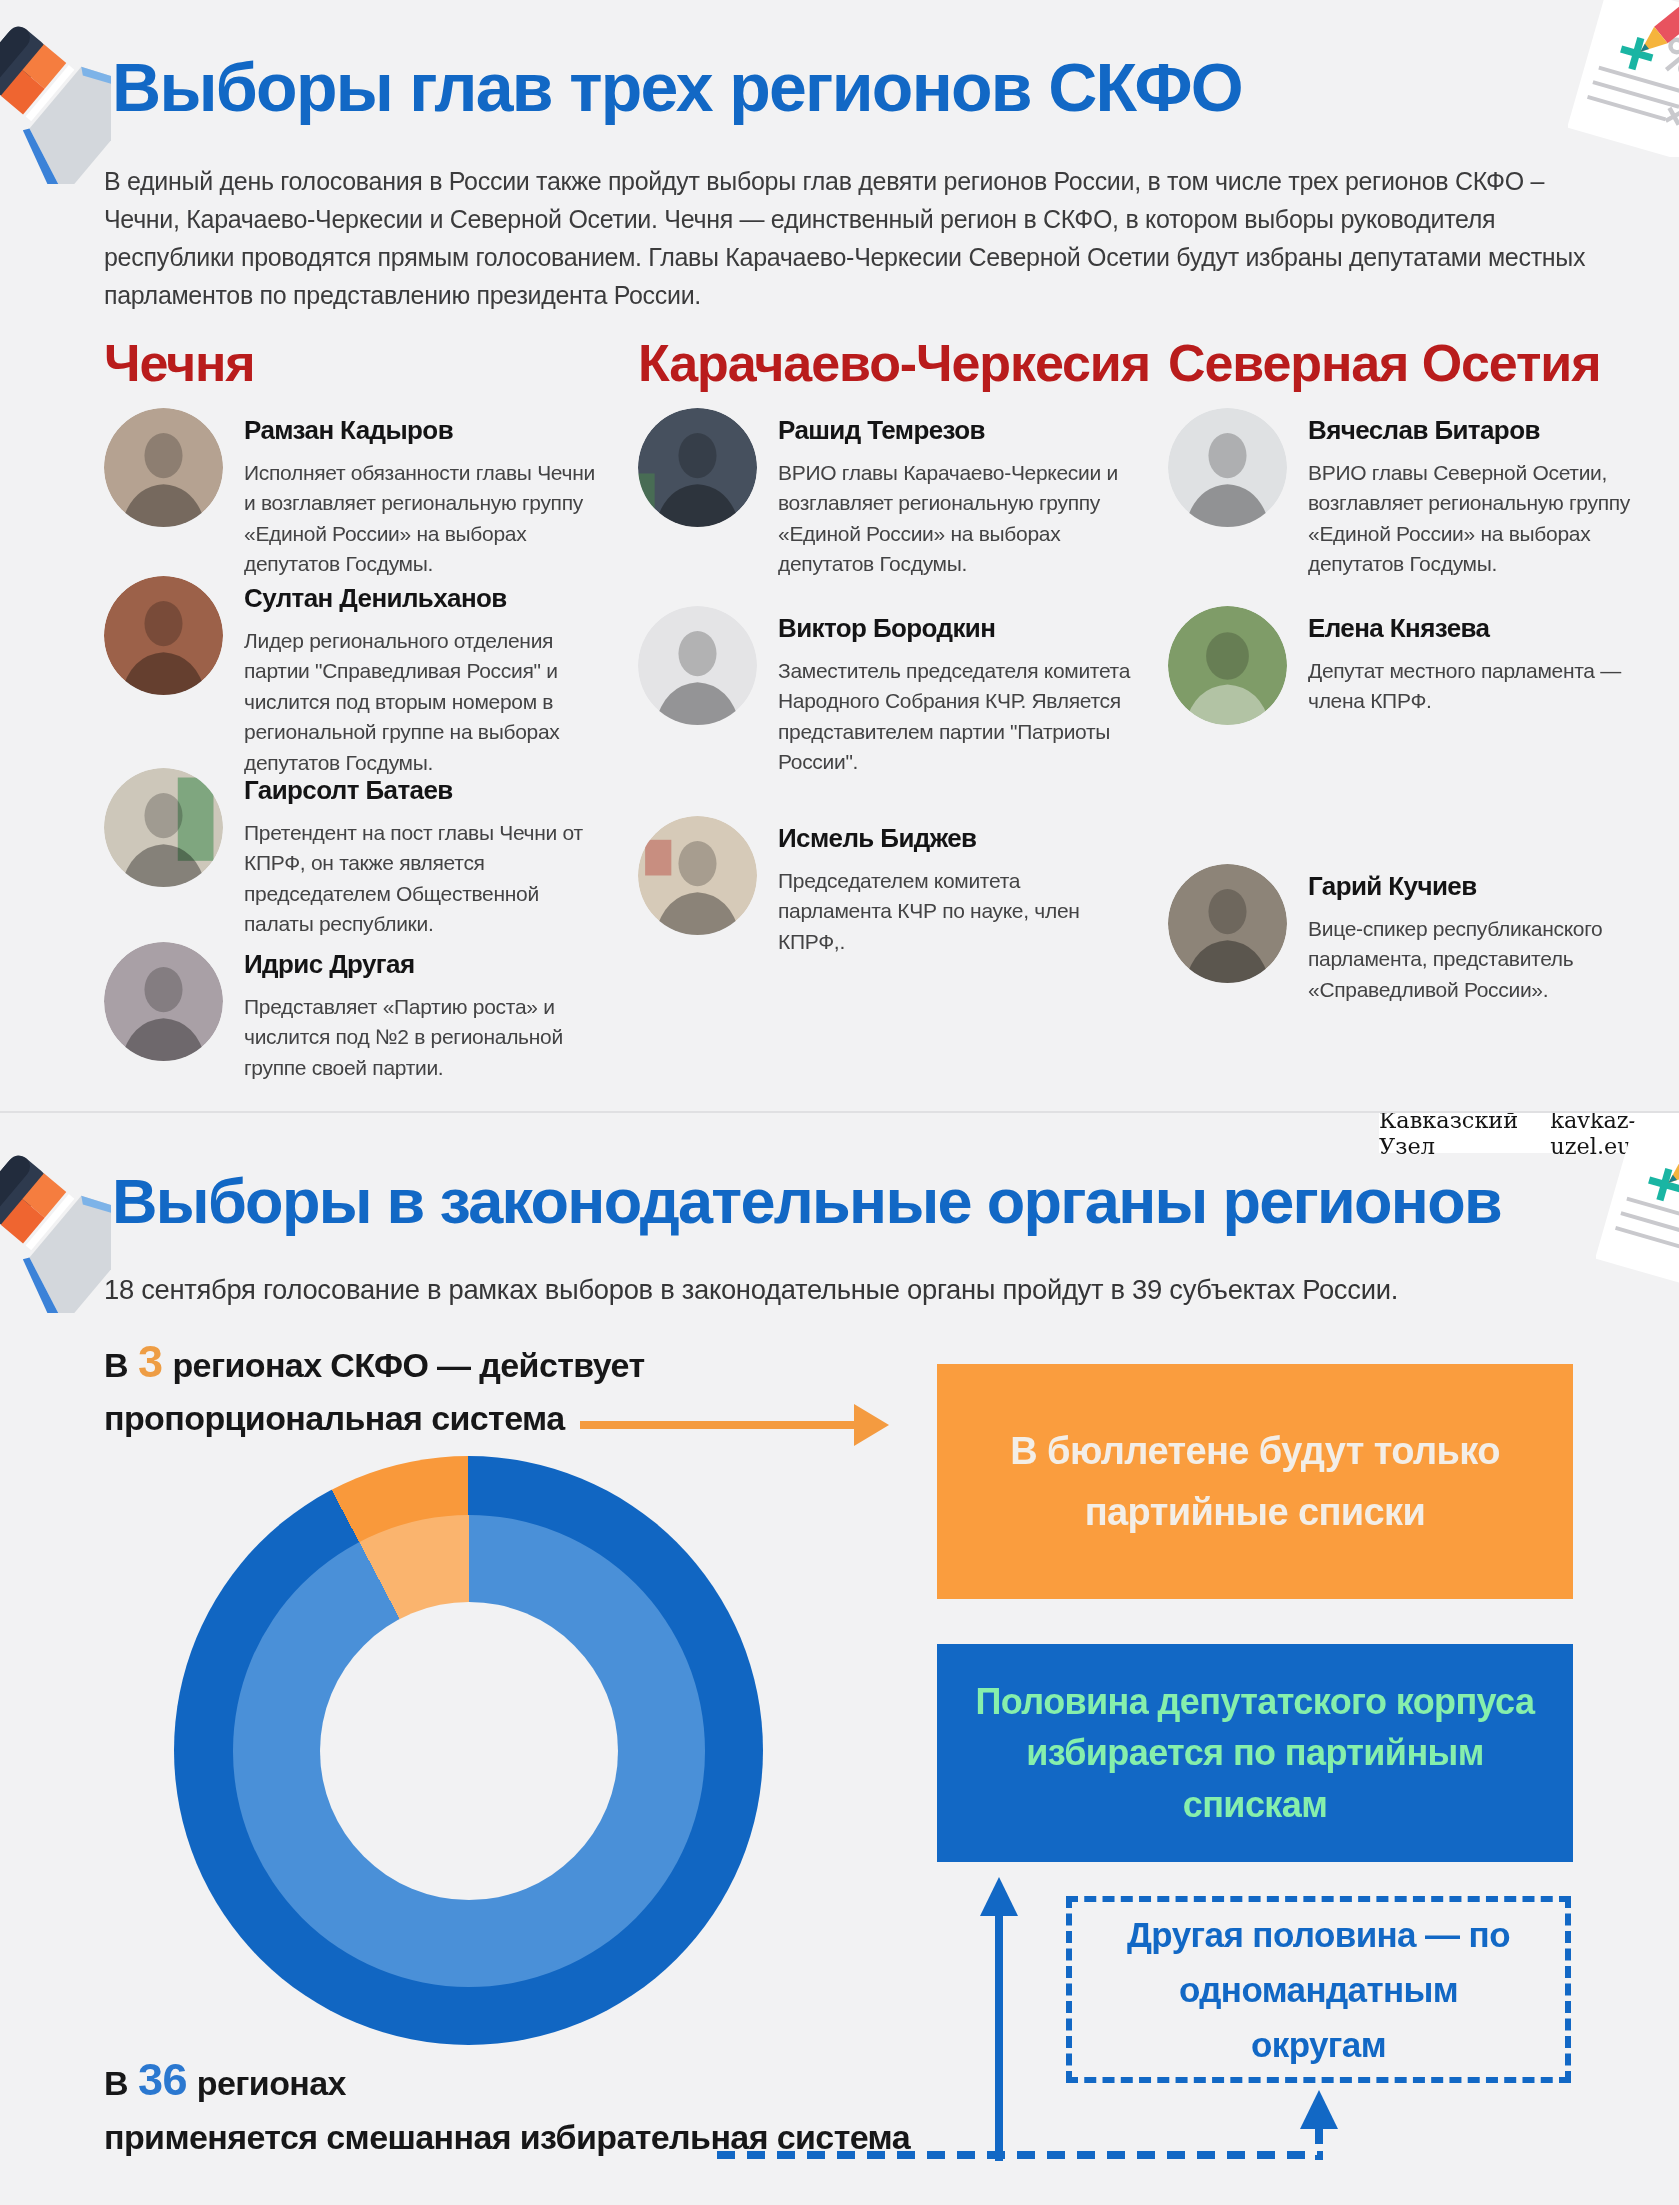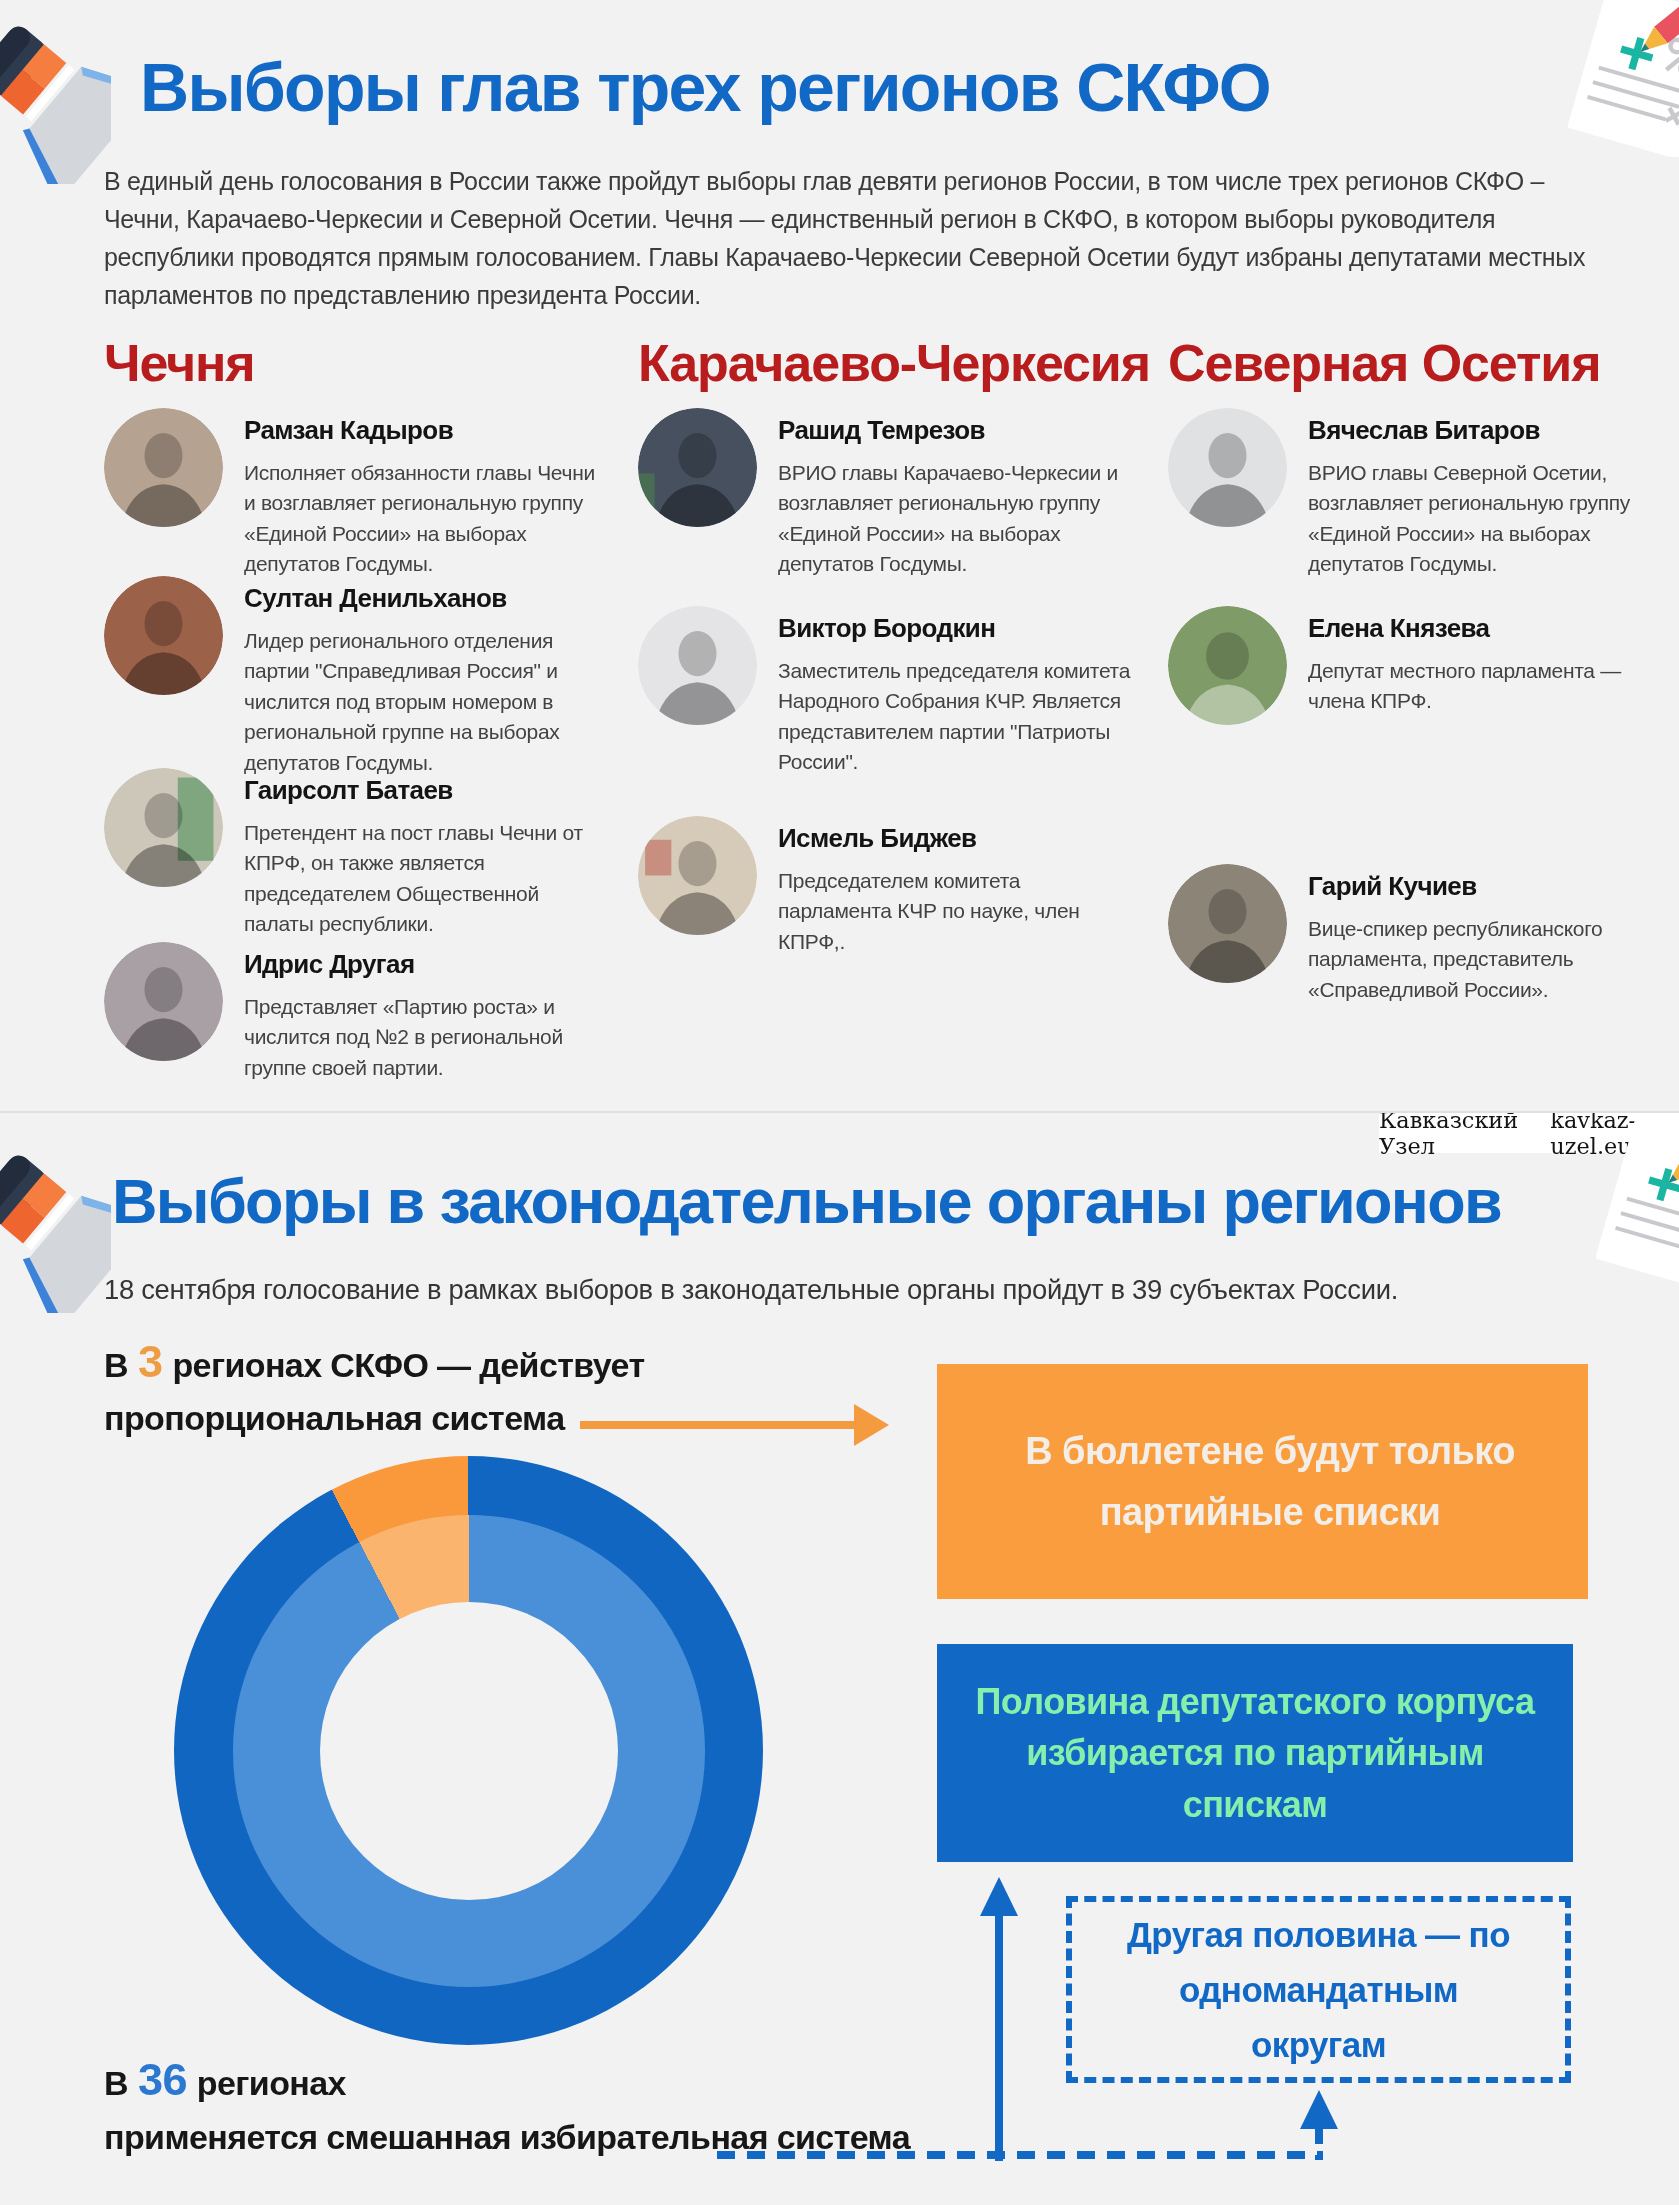--- a/index.html
+++ b/index.html
@@ -1,21 +1,21 @@
 <!DOCTYPE html>
 <html style="font-size:9px"><head>
 <meta charset="utf-8">
 <style>
   html,body{margin:0;padding:0;background:#e8e8ea;}
   #page{position:relative;width:1680px;height:2205px;background:#f2f2f3;overflow:hidden;
         font-family:"Liberation Sans",sans-serif;color:#2f2f30;}
   .abs{position:absolute;}
   
   .big-title{font-weight:bold;color:#1268c5;letter-spacing:-1.7px;line-height:1;}
-  #title1{left:112px;top:53px;font-size:68px;margin-left:28px;}
+  #title1{left:112px;top:53px;font-size:68px;}
   #title2{left:112px;top:1170px;font-size:63px;}
   .intro{left:104px;top:162px;width:1512px;font-size:25px;line-height:1.52;color:#3b3b3c;letter-spacing:-0.3px;}
   #subtitle2{left:104px;top:1274px;width:1540px;font-size:27.4px;color:#353536;letter-spacing:-0.3px;}
   
   .region-h{font-size:52px;font-weight:800;color:#b91c1c;letter-spacing:-1.1px;top:333px;}
   .card{display:flex;gap:21px;width:504px;}
   .photo{width:119px;height:119px;border-radius:50%;overflow:hidden;flex:0 0 119px;}
   .photo svg{display:block;width:100%;height:100%;}
   .cinfo{padding-top:6.7px;}
   .cname{font-size:26px;font-weight:bold;color:#141415;letter-spacing:-0.6px;}
@@ -308,21 +308,21 @@
 
   <div class="abs arrow-orange-shaft"></div>
   <div class="abs arrow-orange-head"></div>
 
   <div class="abs" id="donut">
     <div class="ring" id="ring-outer" style="background: conic-gradient(rgb(17, 102, 194) 0deg, rgb(17, 102, 194) 332.308deg, rgb(249, 153, 59) 332.308deg, rgb(249, 153, 59) 360deg);"></div>
     <div class="ring" id="ring-inner" style="background: conic-gradient(rgb(74, 144, 216) 0deg, rgb(74, 144, 216) 332.308deg, rgb(250, 180, 110) 332.308deg, rgb(250, 180, 110) 360deg);"></div>
     <div id="hole"></div>
   </div>
 
-  <div class="abs infobox" id="box-orange" style="background-color: rgb(250, 157, 62); padding-left: 15px;">
+  <div class="abs infobox" id="box-orange" style="background-color: rgb(250, 157, 62);">
     <div class="inner">В бюллетене будут только партийные списки</div>
   </div>
   <div class="abs infobox" id="box-blue" style="background-color: rgb(18, 104, 197);">
     <div class="inner">Половина депутатского корпуса избирается по партийным спискам</div>
   </div>
   <div class="abs infobox" id="box-dashed">
     <div class="inner">Другая половина — по одномандатным округам</div>
   </div>
 
   <div class="abs arrow-blue-head"></div>

